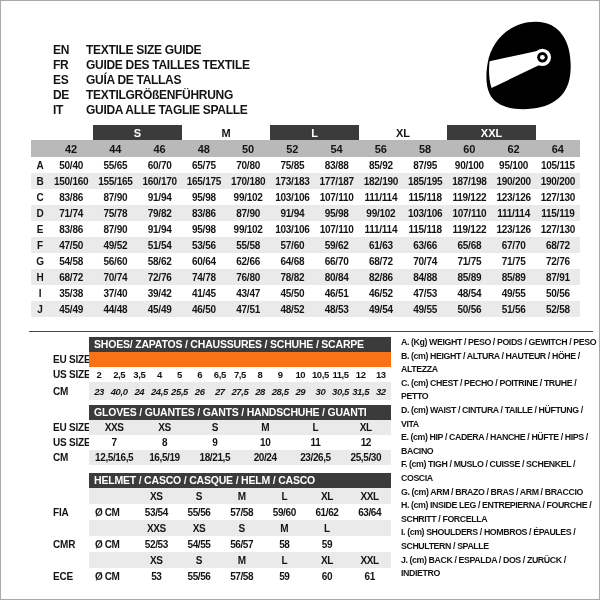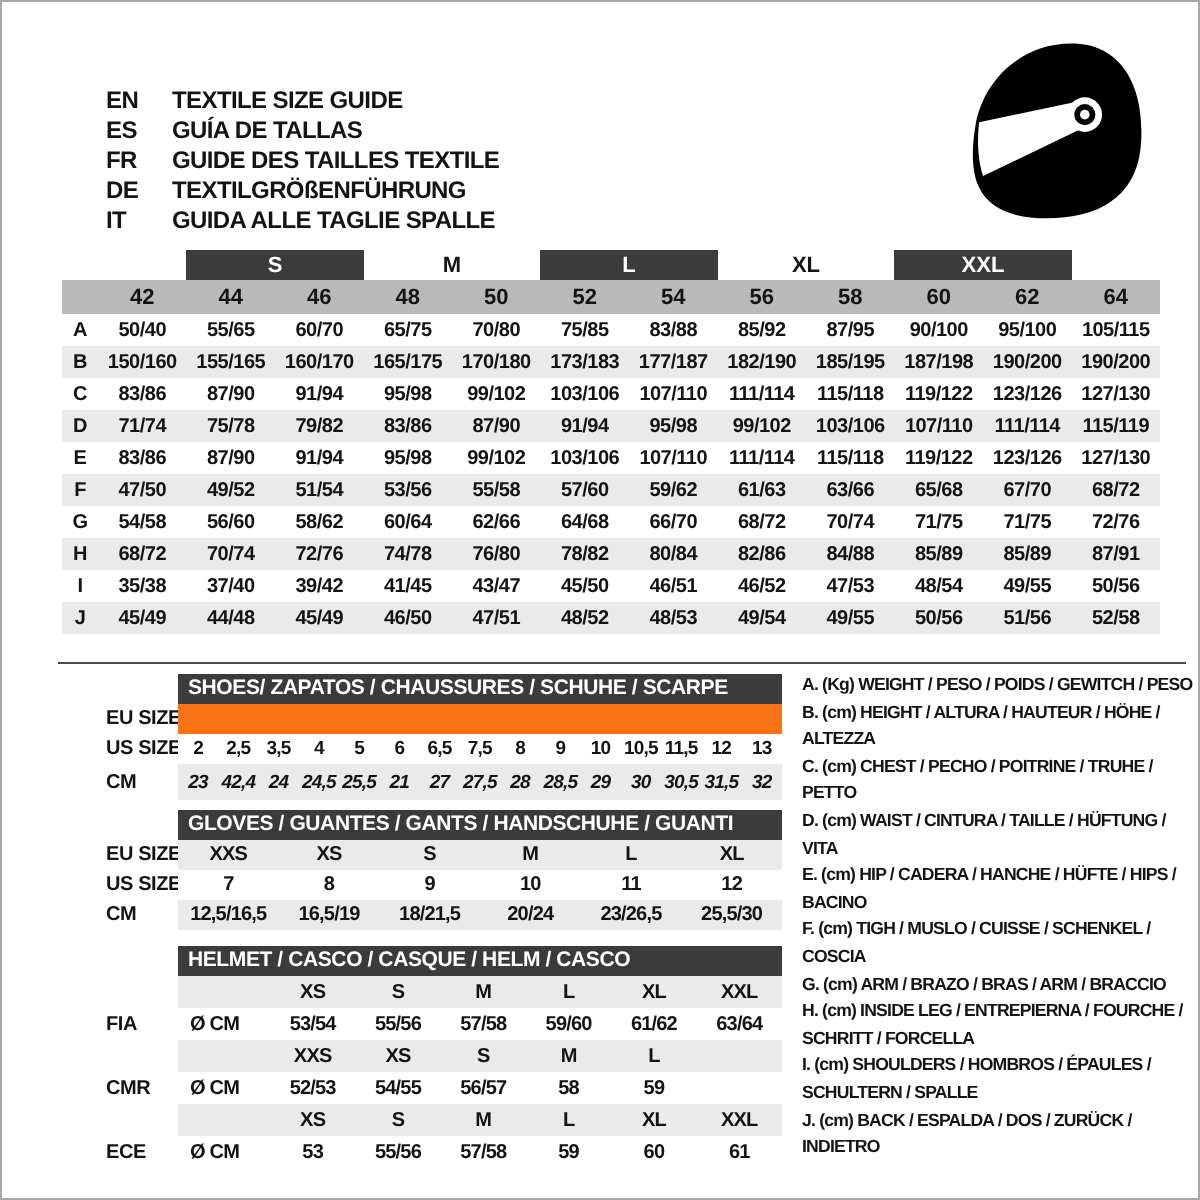--- a/index.html
+++ b/index.html
@@ -52,26 +52,26 @@
 <body>
 
 <div class="page">
 
   <div class="langs">
       <div class="lang-row">
         <span class="lang-code">EN</span>
         <span class="lang-title">TEXTILE SIZE GUIDE</span>
       </div>
       <div class="lang-row">
+        <span class="lang-code">FR</span>
+        <span class="lang-title">GUIDE DES TAILLES TEXTILE</span>
+      </div>
+      <div class="lang-row">
         <span class="lang-code">ES</span>
         <span class="lang-title">GUÍA DE TALLAS</span>
-      </div>
-      <div class="lang-row">
-        <span class="lang-code">FR</span>
-        <span class="lang-title">GUIDE DES TAILLES TEXTILE</span>
       </div>
       <div class="lang-row">
         <span class="lang-code">DE</span>
         <span class="lang-title">TEXTILGRÖßENFÜHRUNG</span>
       </div>
       <div class="lang-row">
         <span class="lang-code">IT</span>
         <span class="lang-title">GUIDA ALLE TAGLIE SPALLE</span>
       </div>
     </div>
@@ -334,25 +334,25 @@
             <td class="v">9</td>
             <td class="v">10</td>
             <td class="v">10,5</td>
             <td class="v">11,5</td>
             <td class="v">12</td>
             <td class="v">13</td>
           </tr>
           <tr>
             <td class="outer">CM</td>
             <td class="v light cmrow">23</td>
-            <td class="v light cmrow">42,4</td>
+            <td class="v light cmrow">40,0</td>
             <td class="v light cmrow">24</td>
             <td class="v light cmrow">24,5</td>
             <td class="v light cmrow">25,5</td>
-            <td class="v light cmrow">21</td>
+            <td class="v light cmrow">26</td>
             <td class="v light cmrow">27</td>
             <td class="v light cmrow">27,5</td>
             <td class="v light cmrow">28</td>
             <td class="v light cmrow">28,5</td>
             <td class="v light cmrow">29</td>
             <td class="v light cmrow">30</td>
             <td class="v light cmrow">30,5</td>
             <td class="v light cmrow">31,5</td>
             <td class="v light cmrow">32</td>
           </tr>

